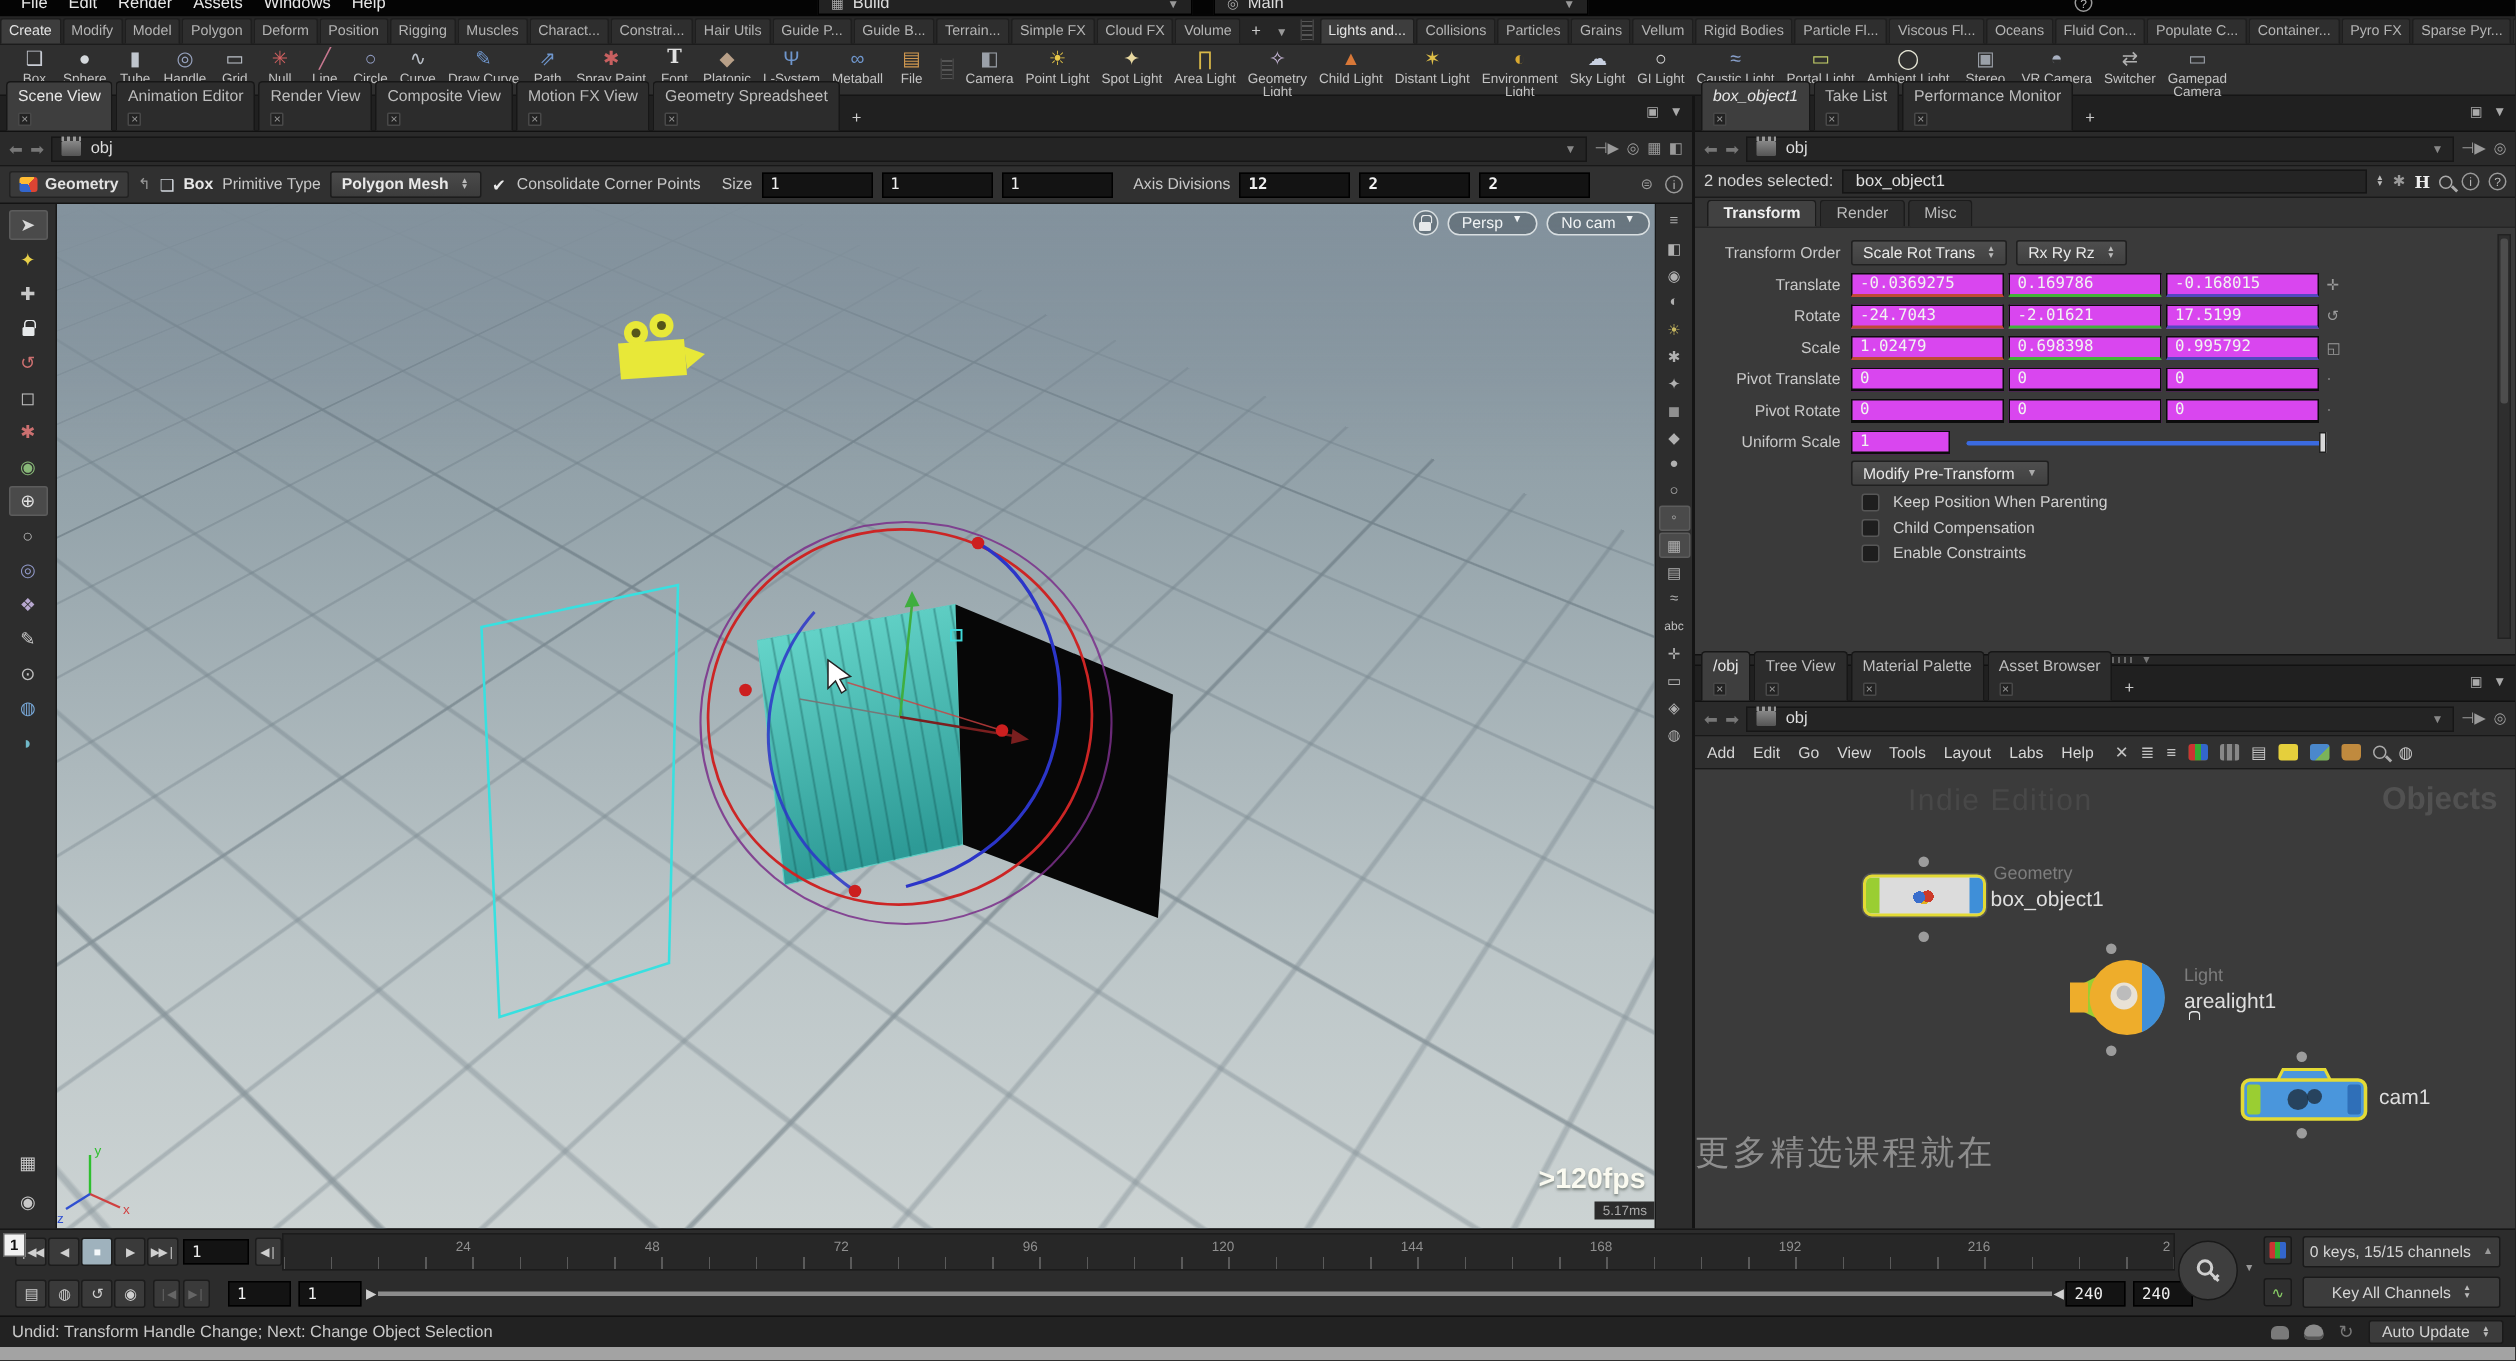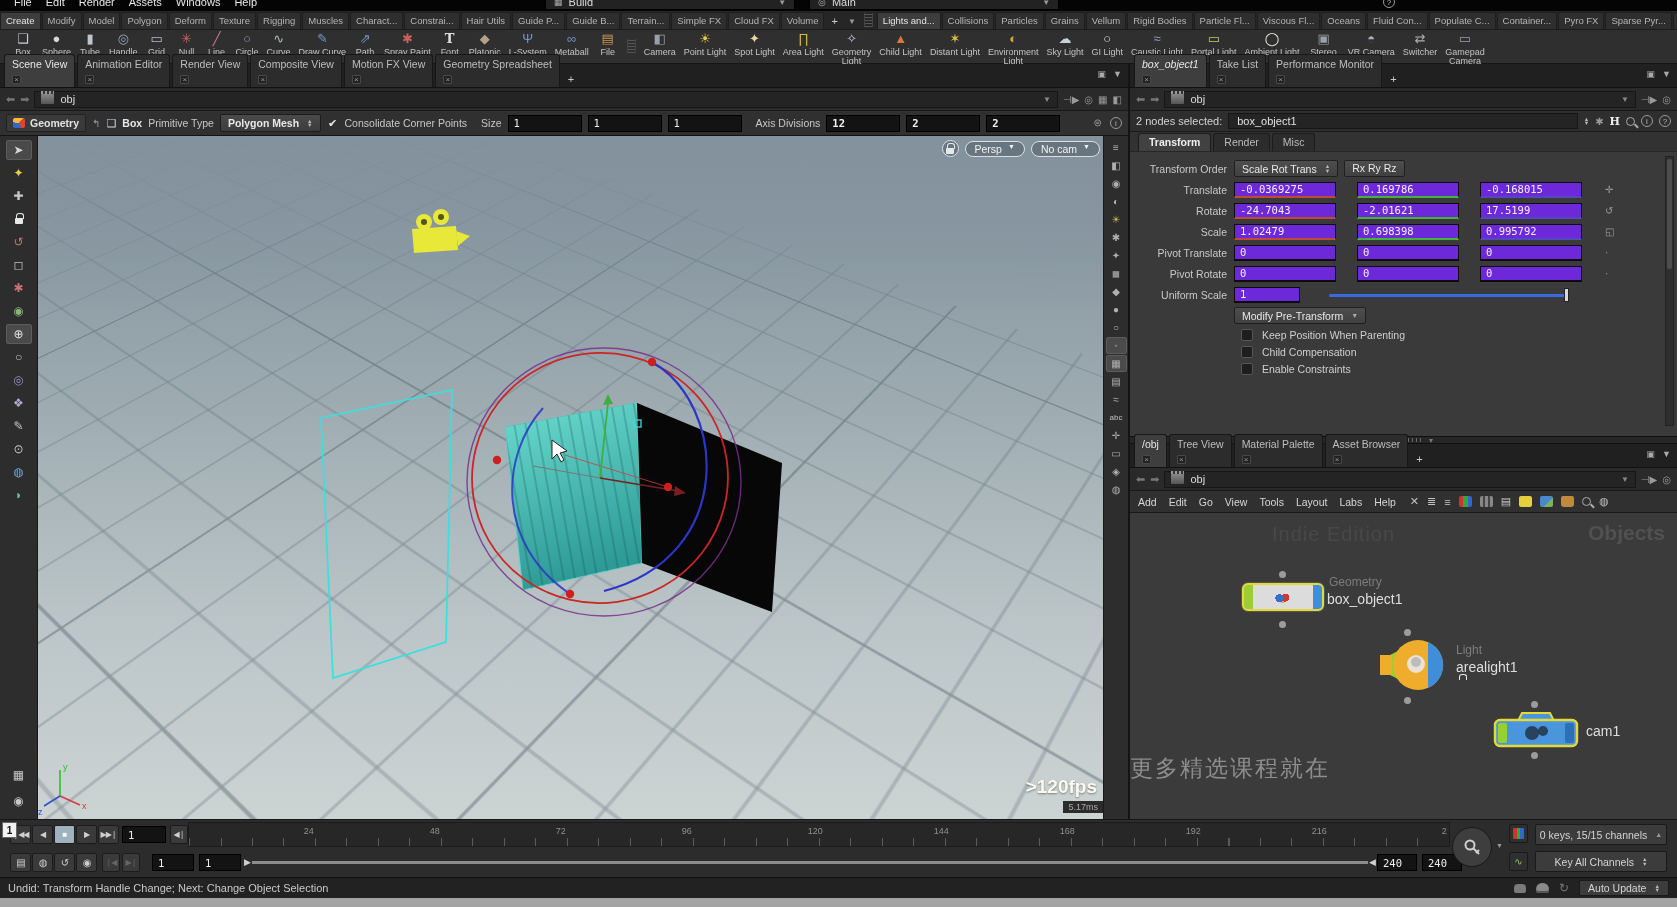--- a/index.html
+++ b/index.html
@@ -89,21 +89,21 @@
   .sel-field { flex:1; height:16px; background:#242424; border:1px solid #151515; color:#e0e0e0; display:flex; align-items:center; padding:0 8px; }
   .circ { width:12px; height:12px; border:1px solid #9a9a9a; border-radius:50%; color:#bbb; font-size:8px; display:inline-flex; align-items:center; justify-content:center; }
   .mag { position:relative; width:9px; height:9px; border:1.6px solid #aaa; border-radius:50%; display:inline-block; }
   .mag:after { content:""; position:absolute; left:7px; top:7px; width:5px; height:1.6px; background:#aaa; transform:rotate(45deg); }
   #rp-paramtabs { height:20px; background:#323232; display:flex; align-items:flex-end; padding-left:8px; border-bottom:1px solid #262626; }
   .ptab { padding:2px 10px 3px; font-size:10.5px; color:#bbb; background:#2c2c2c; border:1px solid #1c1c1c; border-bottom:none; border-radius:3px 3px 0 0; margin-right:2px; }
   .ptab.active { background:#414141; color:#efefef; font-weight:bold; }
   #rp-params { position:relative; height:284px; background:#3a3a3a; padding-top:6px; overflow:hidden; }
   .prow { display:flex; align-items:center; height:21px; }
   .plabel { width:104px; text-align:right; padding-right:7px; color:#c9c9c9; font-size:10.5px; flex:0 0 auto; }
-  .pfield { width:102px; margin-right:21px; height:16px; background:#6d28d9; border:1px solid #0c0c0c; color:#f2f2f2; font-family:"DejaVu Sans Mono",monospace; font-size:10.5px; display:flex; align-items:center; padding:0 5px; border-bottom-width:2px; }
+  .pfield { width:102px; margin-right:3px; height:16px; background:#d946ef; border:1px solid #0c0c0c; color:#f2f2f2; font-family:"DejaVu Sans Mono",monospace; font-size:10.5px; display:flex; align-items:center; padding:0 5px; border-bottom-width:2px; }
   .pfield.ch0 { border-bottom:2px solid #bf4a36; }
   .pfield.ch1 { border-bottom:2px solid #44b33a; }
   .pfield.ch2 { border-bottom:2px solid #5448c0; }
   .prow-icon { color:#9a9a9a; font-size:10px; margin-left:2px; }
   .pdrop { display:flex; align-items:center; gap:8px; background:linear-gradient(#4e4e4e,#404040); border:1px solid #202020; color:#e8e8e8; padding:1px 7px; height:17px; border-radius:2px; font-size:10.5px; }
   .uslider { position:relative; width:240px; height:16px; margin-left:8px; }
   .uslider .track { position:absolute; left:0; right:0; top:7px; height:3px; background:#3a6ae0; border-radius:2px; }
   .uslider .handle { position:absolute; right:0; top:1px; width:5px; height:14px; background:#d8d8d8; border:1px solid #222; }
   .pcheck { display:flex; align-items:center; gap:9px; height:17px; margin-left:111px; color:#cfcfcf; font-size:10.5px; }
   .cbox { width:12px; height:12px; background:#1e1e1e; border:1px solid #565656; border-radius:2px; }
@@ -183,21 +183,21 @@
   </div>
 
   <div id="shelf-tabs-row">
     <span style="width:14px;"></span>
     <span id="shelf-tabs-1" style="display:flex;align-items:flex-end;">
         <div class="shelf-tab active">Create</div>
         <div class="shelf-tab">Modify</div>
         <div class="shelf-tab">Model</div>
         <div class="shelf-tab">Polygon</div>
         <div class="shelf-tab">Deform</div>
-        <div class="shelf-tab">Texture</div>
+        <div class="shelf-tab">Position</div>
         <div class="shelf-tab">Rigging</div>
         <div class="shelf-tab">Muscles</div>
         <div class="shelf-tab">Charact...</div>
         <div class="shelf-tab">Constrai...</div>
         <div class="shelf-tab">Hair Utils</div>
         <div class="shelf-tab">Guide P...</div>
         <div class="shelf-tab">Guide B...</div>
         <div class="shelf-tab">Terrain...</div>
         <div class="shelf-tab">Simple FX</div>
         <div class="shelf-tab">Cloud FX</div>
@@ -631,21 +631,21 @@
       <div id="rp-params">
         <div class="prow">
           <span class="plabel">Transform Order</span>
           <span class="pdrop">
             <span>Scale Rot Trans</span>
             <span class="spin">
                 <span>▲</span>
                 <span>▼</span>
               </span>
           </span>
-          <span class="pdrop" style="margin-left:6px;flex-direction:column;">
+          <span class="pdrop" style="margin-left:6px;">
             <span>Rx Ry Rz</span>
             <span class="spin">
                 <span>▲</span>
                 <span>▼</span>
               </span>
           </span>
         </div>
         <div id="param-rows">
             <div class="prow">
               <span class="plabel">Translate</span>

